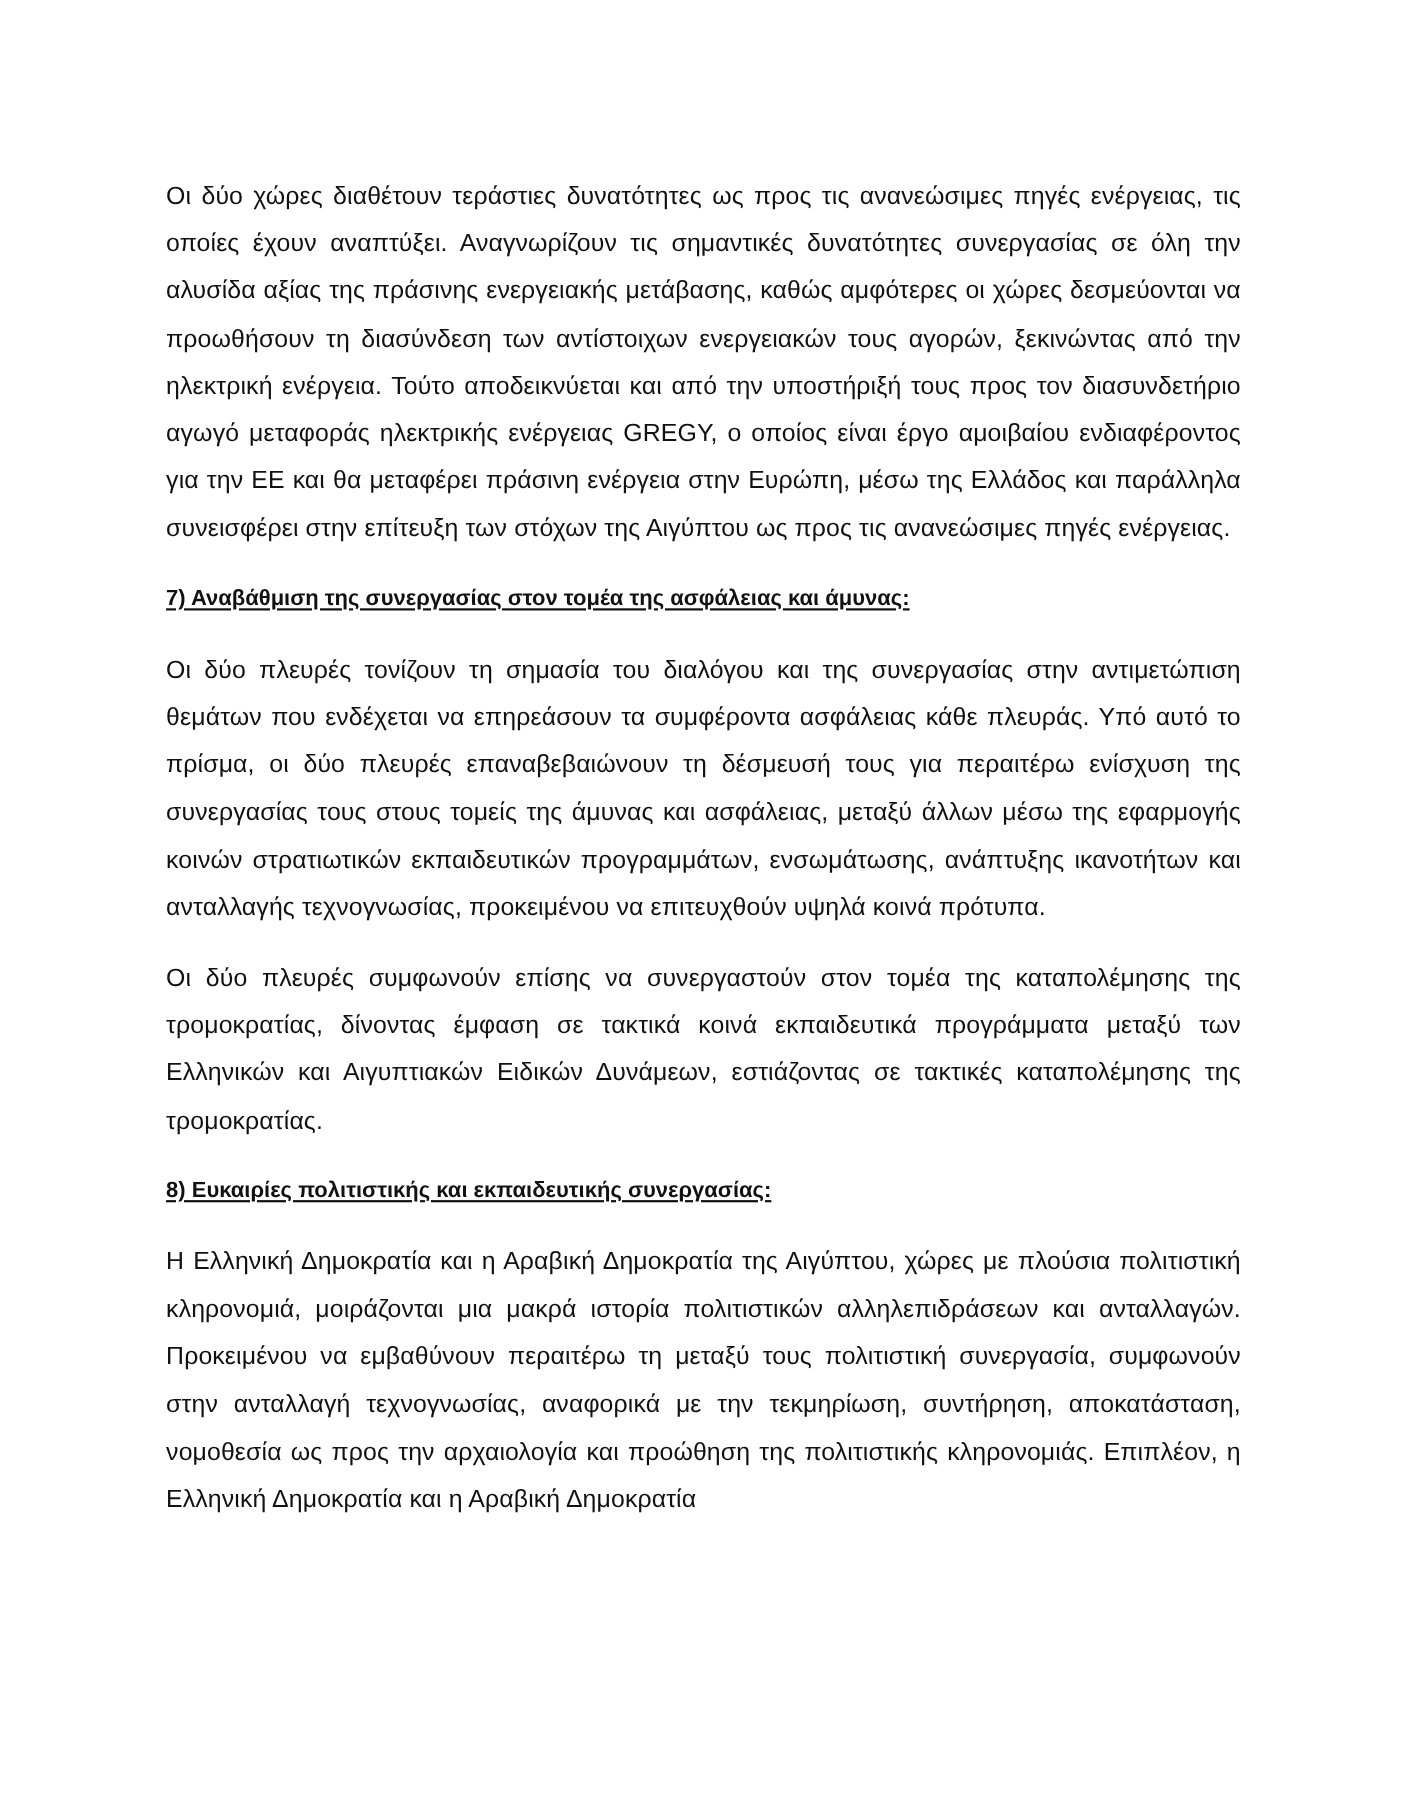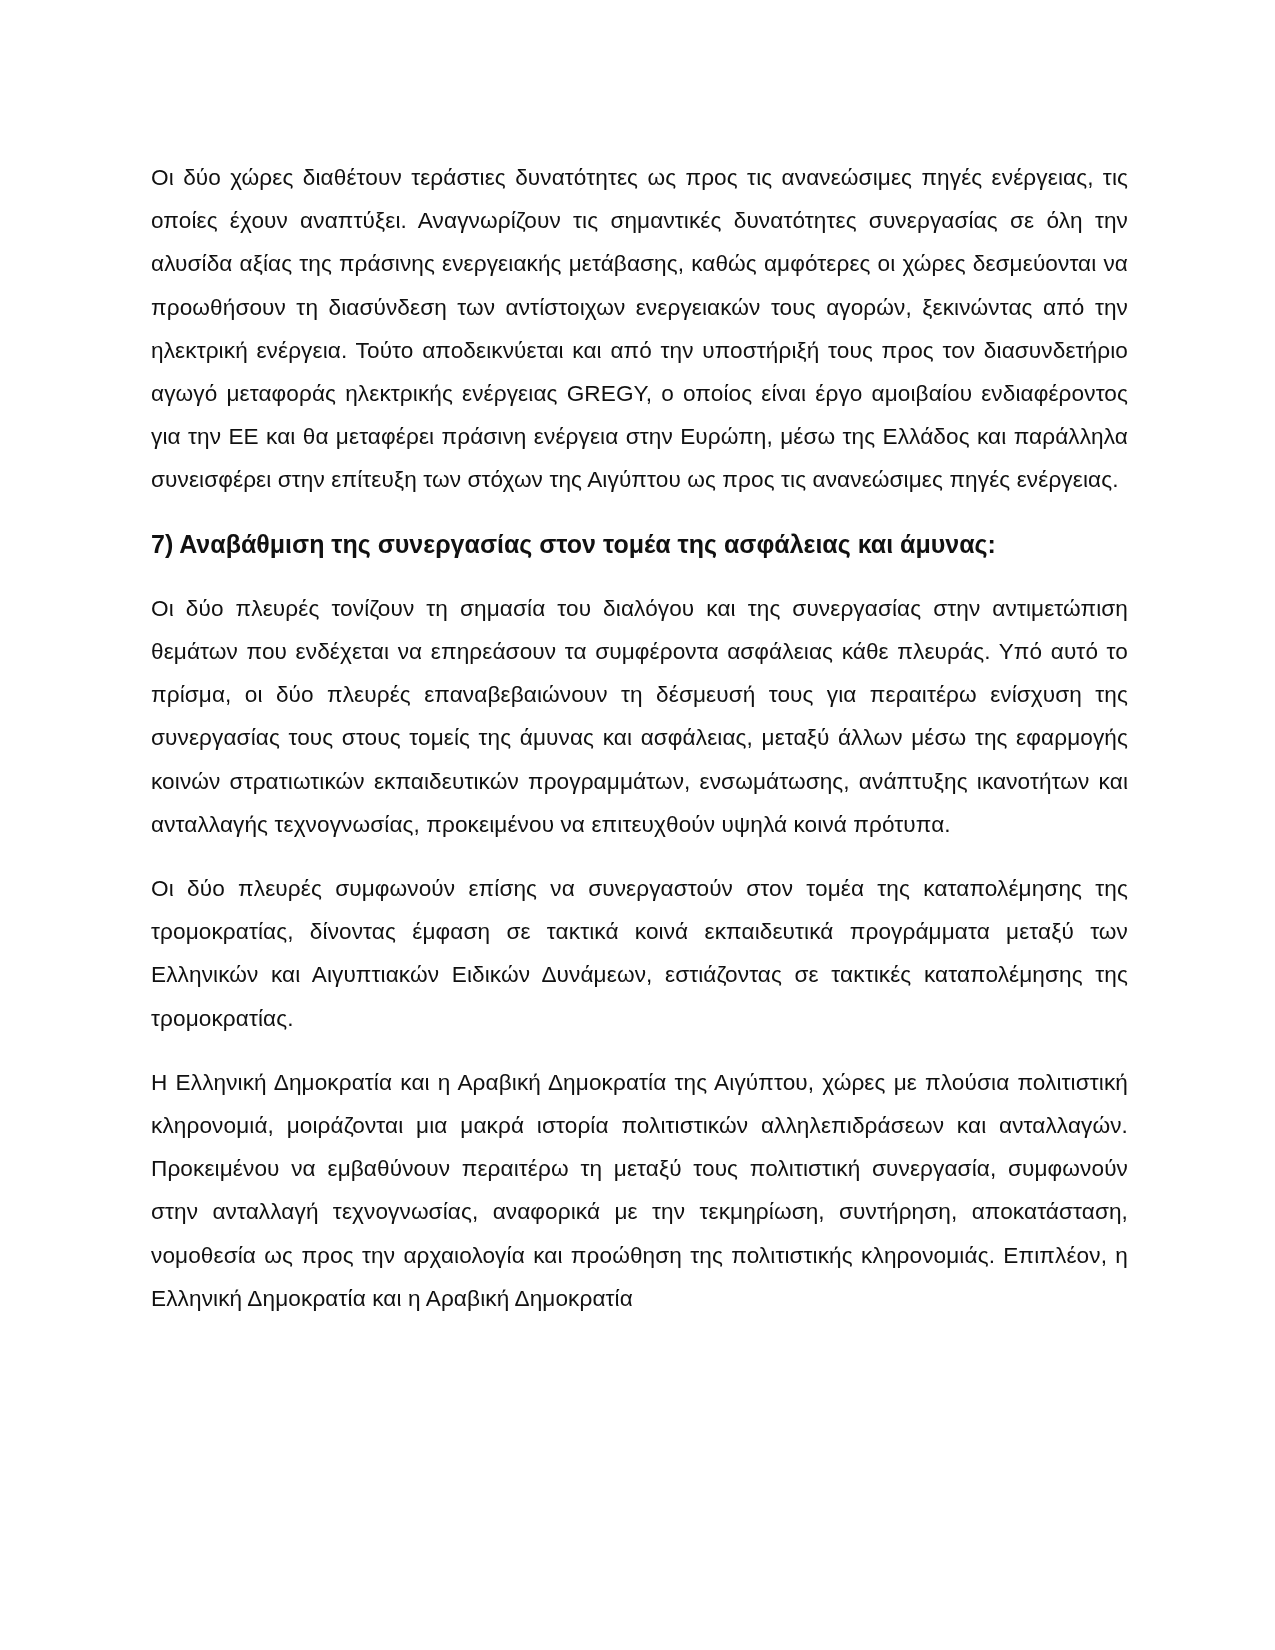--- a/index.html
+++ b/index.html
@@ -22,30 +22,32 @@
       width: 977px;
     }
     .para {
       font-size: 22.6px;
       line-height: 43.2px;
       text-align: justify;
       margin: 0 0 21px 0;
       letter-spacing: 0.1px;
     }
     .heading {
-      font-size: 25px;
+      font-size: 20px;
       line-height: 43.2px;
       font-weight: bold;
+      text-decoration: underline;
       text-underline-offset: 3px;
       text-decoration-thickness: 2px;
       margin: 0 0 21px 0;
     }
   </style>
 </head>
 <body>
 
 <div class="page">
   <p class="para">Οι δύο χώρες διαθέτουν τεράστιες δυνατότητες ως προς τις ανανεώσιμες πηγές ενέργειας, τις οποίες έχουν αναπτύξει. Αναγνωρίζουν τις σημαντικές δυνατότητες συνεργασίας σε όλη την αλυσίδα αξίας της πράσινης ενεργειακής μετάβασης, καθώς αμφότερες οι χώρες δεσμεύονται να προωθήσουν τη διασύνδεση των αντίστοιχων ενεργειακών τους αγορών, ξεκινώντας από την ηλεκτρική ενέργεια. Τούτο αποδεικνύεται και από την υποστήριξή τους προς τον διασυνδετήριο αγωγό μεταφοράς ηλεκτρικής ενέργειας GREGY, ο οποίος είναι έργο αμοιβαίου ενδιαφέροντος για την ΕΕ και θα μεταφέρει πράσινη ενέργεια στην Ευρώπη, μέσω της Ελλάδος και παράλληλα συνεισφέρει στην επίτευξη των στόχων της Αιγύπτου ως προς τις ανανεώσιμες πηγές ενέργειας.</p>
   <p class="heading">7) Αναβάθμιση της συνεργασίας στον τομέα της ασφάλειας και άμυνας:</p>
   <p class="para">Οι δύο πλευρές τονίζουν τη σημασία του διαλόγου και της συνεργασίας στην αντιμετώπιση θεμάτων που ενδέχεται να επηρεάσουν τα συμφέροντα ασφάλειας κάθε πλευράς. Υπό αυτό το πρίσμα, οι δύο πλευρές επαναβεβαιώνουν τη δέσμευσή τους για περαιτέρω ενίσχυση της συνεργασίας τους στους τομείς της άμυνας και ασφάλειας, μεταξύ άλλων μέσω της εφαρμογής κοινών στρατιωτικών εκπαιδευτικών προγραμμάτων, ενσωμάτωσης, ανάπτυξης ικανοτήτων και ανταλλαγής τεχνογνωσίας, προκειμένου να επιτευχθούν υψηλά κοινά πρότυπα.</p>
   <p class="para">Οι δύο πλευρές συμφωνούν επίσης να συνεργαστούν στον τομέα της καταπολέμησης της τρομοκρατίας, δίνοντας έμφαση σε τακτικά κοινά εκπαιδευτικά προγράμματα μεταξύ των Ελληνικών και Αιγυπτιακών Ειδικών Δυνάμεων, εστιάζοντας σε τακτικές καταπολέμησης της τρομοκρατίας.</p>
+  <p class="heading">8) Ευκαιρίες πολιτιστικής και εκπαιδευτικής συνεργασίας:</p>
   <p class="para">Η Ελληνική Δημοκρατία και η Αραβική Δημοκρατία της Αιγύπτου, χώρες με πλούσια πολιτιστική κληρονομιά, μοιράζονται μια μακρά ιστορία πολιτιστικών αλληλεπιδράσεων και ανταλλαγών. Προκειμένου να εμβαθύνουν περαιτέρω τη μεταξύ τους πολιτιστική συνεργασία, συμφωνούν στην ανταλλαγή τεχνογνωσίας, αναφορικά με την τεκμηρίωση, συντήρηση, αποκατάσταση, νομοθεσία ως προς την αρχαιολογία και προώθηση της πολιτιστικής κληρονομιάς. Επιπλέον, η Ελληνική Δημοκρατία και η Αραβική Δημοκρατία</p>
 </div>
 
 </body></html>

